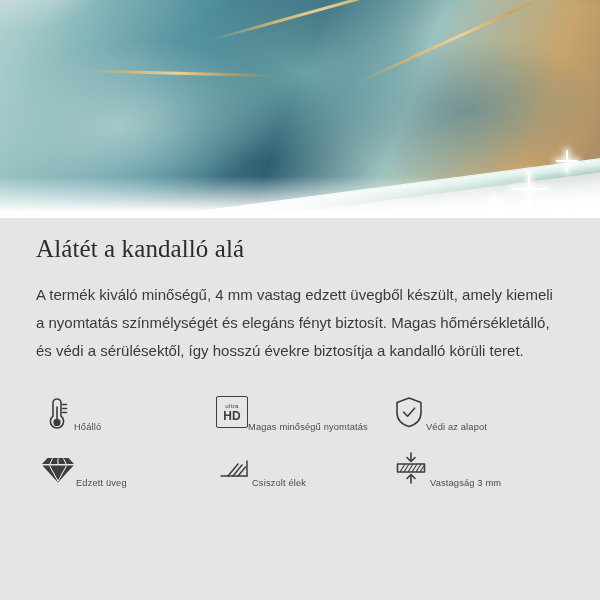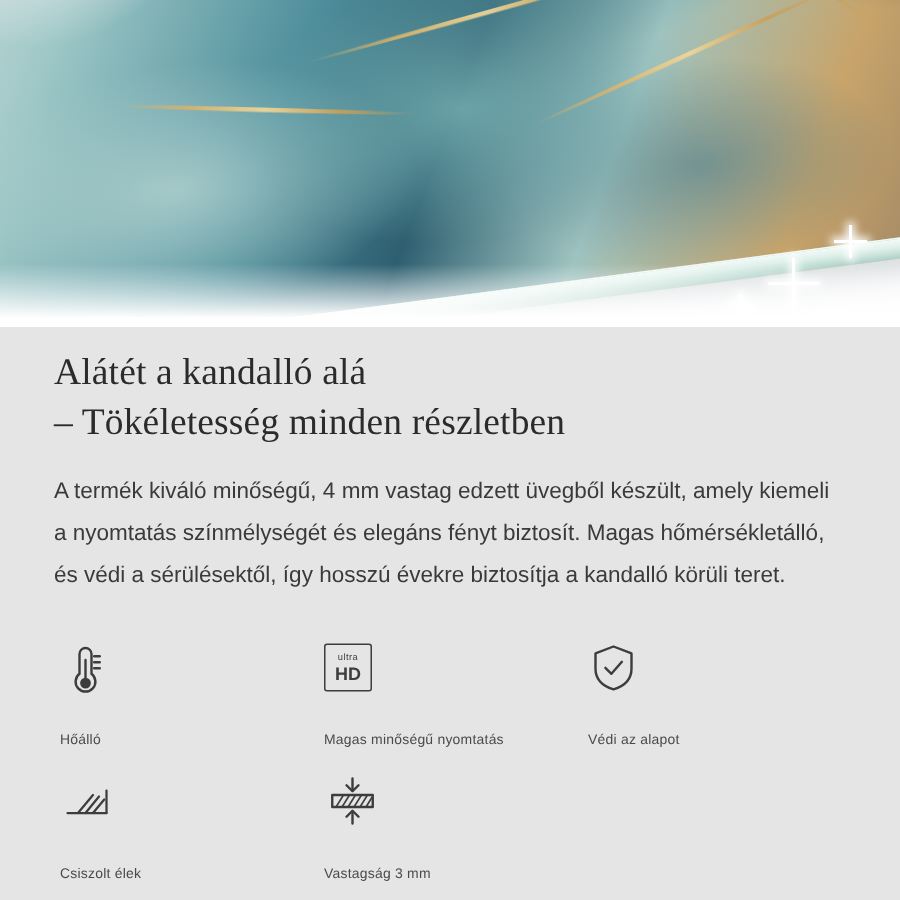--- a/index.html
+++ b/index.html
@@ -131,22 +131,21 @@
 
   
   .features {
     display: grid;
     grid-template-columns: repeat(3, 1fr);
     row-gap: 6px;
     margin-top: 22px;
   }
   .feature {
     display: flex;
-    flex-direction: column;
-    align-items: flex-start;
+    align-items: flex-end;
     justify-content: flex-start;
     padding: 6px 4px 4px 4px;
   }
   .feature-icon {
     height: 40px;
     display: flex;
     align-items: center;
     justify-content: center;
   }
   .feature-label {
@@ -200,21 +199,20 @@
     </div>
     <div class="sparkle sp1"></div>
     <div class="sparkle sp2"></div>
     <div class="sparkle sp3"></div>
     <div class="hero-fade"></div>
   </div>
 
   <div class="content">
     <h1 class="headline">
       <span>Alátét a kandalló alá</span>
-      <span class="line2">– Tökéletesség minden részletben</span>
     </h1>
 
     <p class="paragraph">A termék kiváló minőségű, 4 mm vastag edzett üvegből készült, amely kiemeli a nyomtatás színmélységét és elegáns fényt biztosít. Magas hőmérsékletálló, és védi a sérülésektől, így hosszú évekre biztosítja a kandalló körüli teret.</p>
 
     <div class="features">
 
       <div class="feature">
         <div class="feature-icon">
           <svg width="34" height="38" viewBox="0 0 34 38">
             <g fill="none" stroke="#3d3d3d" stroke-width="1.6" stroke-linecap="round">
@@ -245,20 +243,38 @@
           <svg width="34" height="38" viewBox="0 0 34 38">
             <g fill="none" stroke="#3d3d3d" stroke-width="1.6" stroke-linejoin="round" stroke-linecap="round">
               <path d="M17 5 L29 9.6 v10.2 c0 7.4 -5.6 11.8 -12 13.8 c-6.4 -2 -12 -6.4 -12 -13.8 V9.6 z"></path>
               <polyline points="11.6,19.2 15.6,23.2 22.6,15.2"></polyline>
             </g>
           </svg>
         </div>
         <div class="feature-label">Védi az alapot</div>
       </div>
 
+      <div class="feature">
+        <div class="feature-icon">
+          <svg width="36" height="34" viewBox="0 0 36 34">
+            <g fill="#3d3d3d">
+              <path d="M7.5 7 h21 l5.5 6 h-32 z"></path>
+              <path d="M2.4 14.4 h31.2 L18 31.4 z"></path>
+            </g>
+            <g stroke="#ffffff" stroke-width="1" fill="none">
+              <line x1="12.6" y1="7.4" x2="9.6" y2="13.4"></line>
+              <line x1="23.4" y1="7.4" x2="26.4" y2="13.4"></line>
+              <line x1="18" y1="7.4" x2="18" y2="13.4"></line>
+              <line x1="9.6" y1="14.8" x2="18" y2="30.2"></line>
+              <line x1="26.4" y1="14.8" x2="18" y2="30.2"></line>
+            </g>
+          </svg>
+        </div>
+        <div class="feature-label">Edzett üveg</div>
+      </div>
 
       <div class="feature">
         <div class="feature-icon">
           <svg width="36" height="34" viewBox="0 0 36 34">
             <g fill="none" stroke="#3d3d3d" stroke-width="1.5" stroke-linecap="round">
               <path d="M5 25 L31 25"></path>
               <path d="M31 25 L31 10"></path>
               <line x1="12" y1="25" x2="22" y2="13"></line>
               <line x1="17" y1="25" x2="26" y2="14"></line>
               <line x1="22" y1="25" x2="29.5" y2="16"></line>

